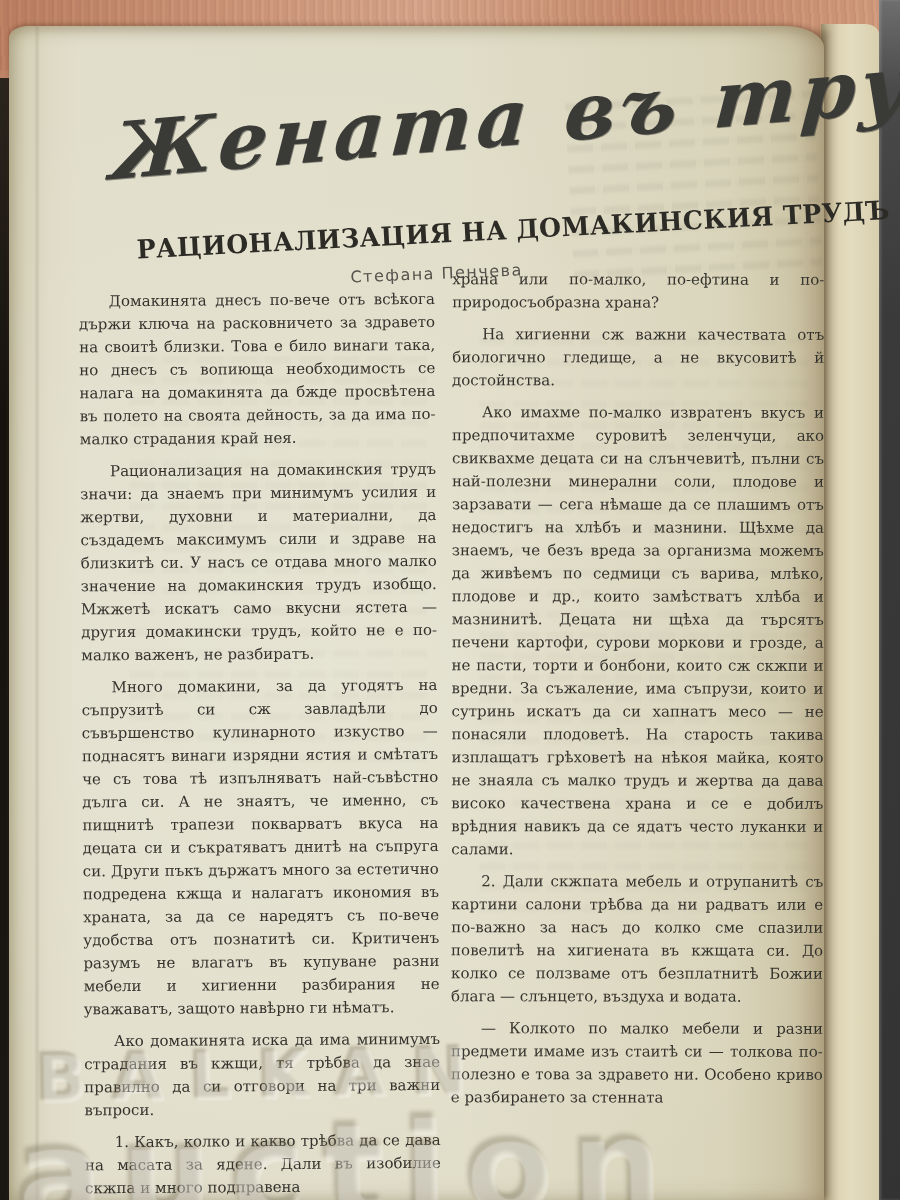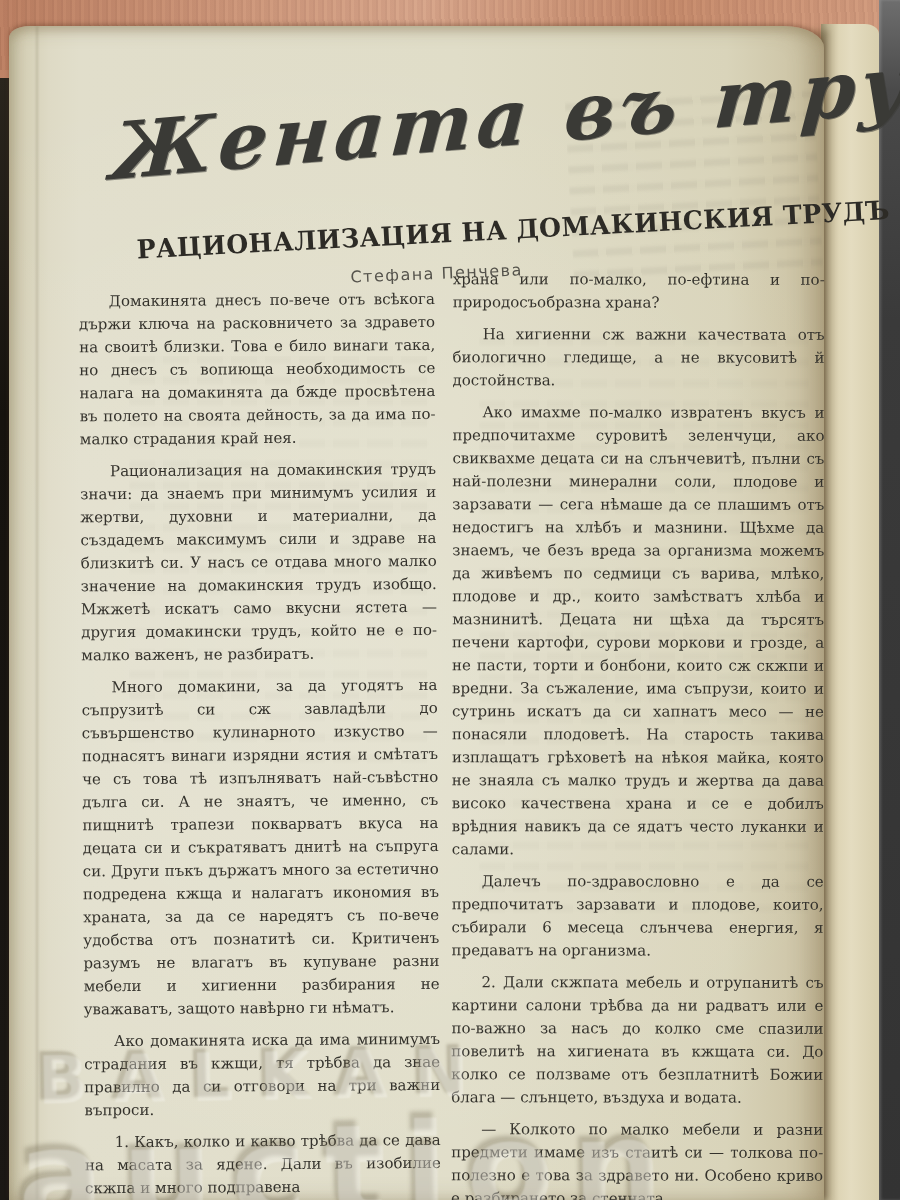--- a/index.html
+++ b/index.html
@@ -97,21 +97,20 @@
         <p>Рационализация на домакинския трудъ значи: да знаемъ при минимумъ усилия и жертви, духовни и материални, да създадемъ максимумъ сили и здраве на близкитѣ си. У насъ се отдава много малко значение на домакинския трудъ изобщо. Мжжетѣ искатъ само вкусни ястета — другия домакински трудъ, който не е по-малко важенъ, не разбиратъ.</p>
         <p>Много домакини, за да угодятъ на съпрузитѣ си сж завладѣли до съвършенство кулинарното изкуство — поднасятъ винаги изрядни ястия и смѣтатъ че съ това тѣ изпълняватъ най-съвѣстно дълга си. А не знаятъ, че именно, съ пищнитѣ трапези покварватъ вкуса на децата си и съкратяватъ днитѣ на съпруга си. Други пъкъ държатъ много за естетично подредена кжща и налагатъ икономия въ храната, за да се наредятъ съ по-вече удобства отъ познатитѣ си. Критиченъ разумъ не влагатъ въ купуване разни мебели и хигиенни разбирания не уважаватъ, защото навѣрно ги нѣматъ.</p>
         <p>Ако домакинята иска да има минимумъ страдания въ кжщи, тя трѣбва да знае правилно да си отговори на три важни въпроси.</p>
         <p>1. Какъ, колко и какво трѣбва да се дава на масата за ядене. Дали въ изобилие скжпа и много подправена</p>
       </div>
 
       <div class="col col-right">
         <p class="cont">храна или по-малко, по-ефтина и по-природосъобразна храна?</p>
         <p>На хигиенни сж важни качествата отъ биологично гледище, а не вкусовитѣ й достойнства.</p>
         <p>Ако имахме по-малко извратенъ вкусъ и предпочитахме суровитѣ зеленчуци, ако свиквахме децата си на слънчевитѣ, пълни съ най-полезни минерални соли, плодове и зарзавати — сега нѣмаше да се плашимъ отъ недостигъ на хлѣбъ и мазнини. Щѣхме да знаемъ, че безъ вреда за организма можемъ да живѣемъ по седмици съ варива, млѣко, плодове и др., които замѣстватъ хлѣба и мазнинитѣ. Децата ни щѣха да търсятъ печени картофи, сурови моркови и грозде, а не пасти, торти и бонбони, които сж скжпи и вредни. За съжаление, има съпрузи, които и сутринь искатъ да си хапнатъ месо — не понасяли плодоветѣ. На старость такива изплащатъ грѣховетѣ на нѣкоя майка, която не знаяла съ малко трудъ и жертва да дава високо качествена храна и се е добилъ врѣдния навикъ да се ядатъ често луканки и салами.</p>
-        <p>Далечъ по-здравословно е да се предпочитатъ зарзавати и плодове, които, събирали 6 месеца слънчева енергия, я предаватъ на организма.</p>
         <p>2. Дали скжпата мебель и отрупанитѣ съ картини салони трѣбва да ни радватъ или е по-важно за насъ до колко сме спазили повелитѣ на хигиената въ кжщата си. До колко се ползваме отъ безплатнитѣ Божии блага — слънцето, въздуха и водата.</p>
         <p>— Колкото по малко мебели и разни предмети имаме изъ стаитѣ си — толкова по-полезно е това за здравето ни. Особено криво е разбирането за стенната</p>
       </div>
 
       <div class="pagenum">22</div>
     </div>
 
     <div class="wm">
       <div class="l1">BALKAN</div>
       <div class="l2">auction</div>

